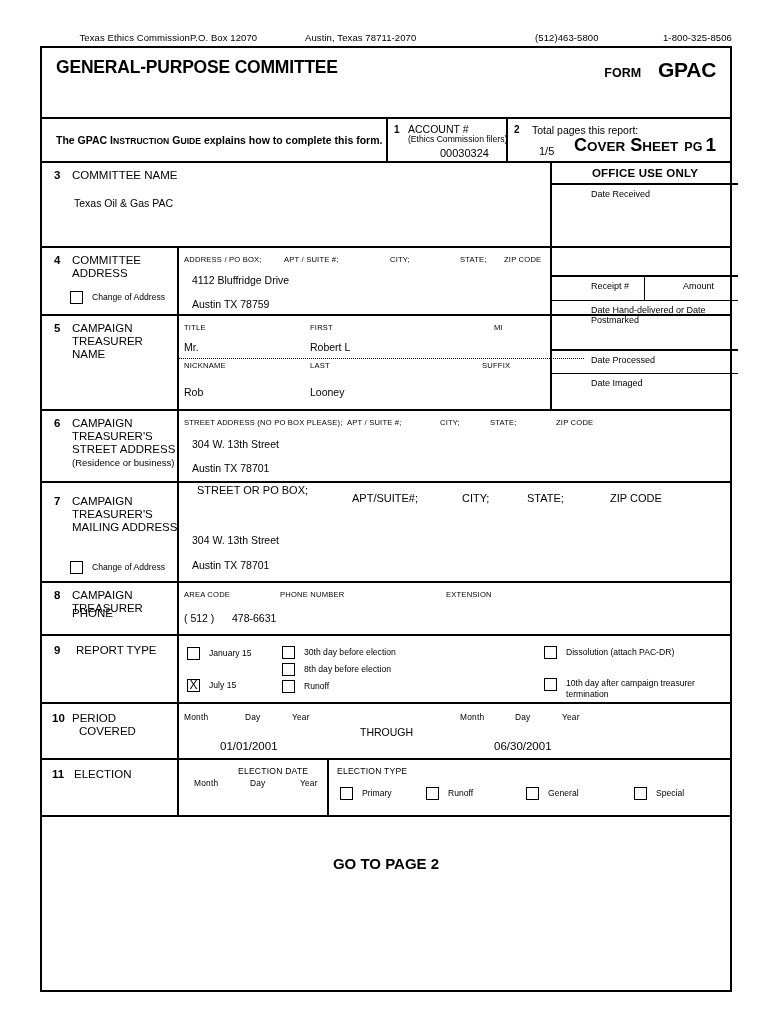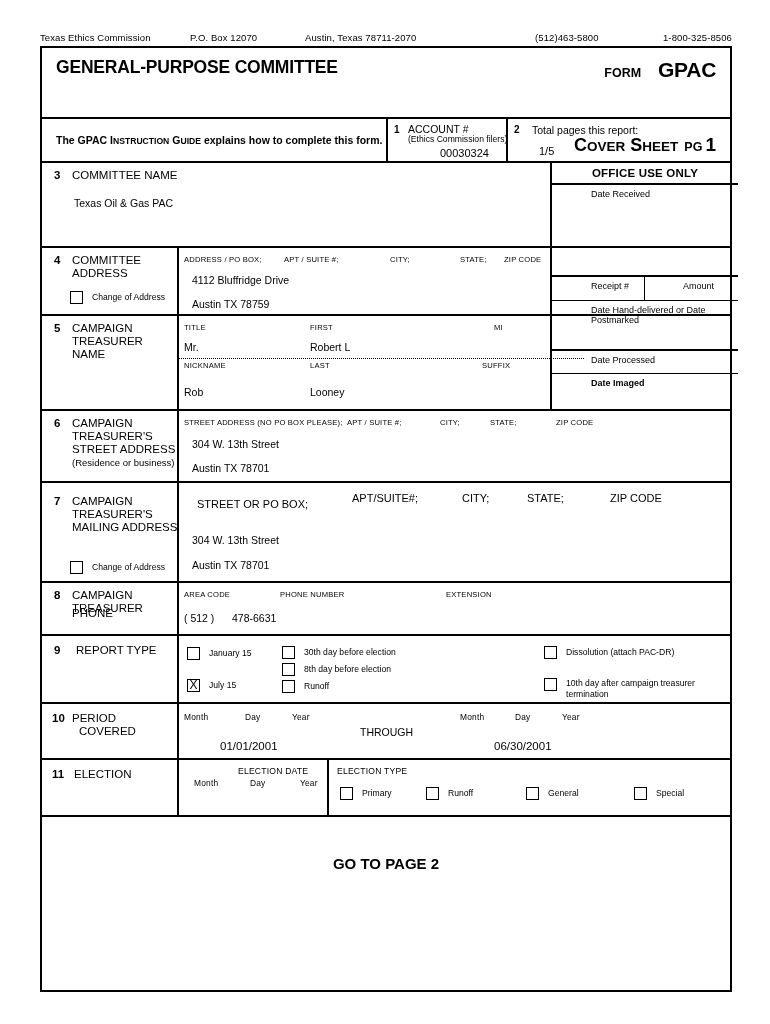--- a/index.html
+++ b/index.html
@@ -14,21 +14,21 @@
     position: relative;
   }
   .page { position: relative; width: 770px; height: 1024px; }
 
   
   .agency-line {
     position: absolute; left: 40px; top: 32px; width: 692px;
     font-size: 9.5px; letter-spacing: .1px;
     display: flex;
   }
-  .agency-line .a1 { width: 150px; }
+  .agency-line .a1 { width: 150px; text-align: right; }
   .agency-line .a2 { width: 115px; }
   .agency-line .a3 { width: 230px; }
   .agency-line .a4 { width: 110px; text-align: left; }
   .agency-line .a5 { flex: 1; text-align: right; }
 
   
   .form {
     position: absolute; left: 40px; top: 46px;
     width: 692px; height: 946px;
     border: 2px solid #000;
@@ -94,21 +94,21 @@
     height: 22px; border-bottom: 2px solid #000;
     display: flex; align-items: center; justify-content: center;
     font-size: 11.5px; font-weight: bold; letter-spacing: .2px;
   }
   .office-box { position: relative; border-bottom: 2px solid #000; }
   .office-box span { position: absolute; left: 6px; top: 4px; font-size: 9px; padding-left: 33px; }
   .ob1 { height: 92px; }
   .ob2 { height: 50px; }
   .ob3 { height: 24px; border-bottom: 1.5px solid #000; }
   .ob4 { height: 23px; border-bottom: 1.5px solid #000; }
-  .ob5 { height: 23px; border-bottom: none; font-weight: bold; }
+  .ob5 { height: 23px; border-bottom: none; }
   .ob3-split { position: absolute; left: 92px; top: 0; bottom: 0; border-left: 1.5px solid #000; }
   .ob3 .amt { left: 98px; }
 
   
   .cbx {
     display: inline-block; width: 13px; height: 13px;
     border: 1.6px solid #000; background: #fff;
     vertical-align: middle; position: relative;
   }
   .cbx.checked::after {
@@ -236,21 +236,21 @@
     <div class="row" style="height:100px">
       <span class="num" style="position:absolute;left:12px;top:12px">7</span>
       <span class="lbl" style="position:absolute;left:30px;top:12px">CAMPAIGN</span>
       <span class="lbl" style="position:absolute;left:30px;top:25px">TREASURER'S</span>
       <span class="lbl" style="position:absolute;left:30px;top:38px">MAILING ADDRESS</span>
       <div class="cbx-row" style="position:absolute;left:28px;top:78px">
         <span class="cbx"></span>
         <span class="cbx-label">Change of Address</span>
       </div>
       <div class="vline" style="left:135px"></div>
-      <span class="val" style="position:absolute;left:155px;top:15px;font-size:11px">STREET OR PO BOX;</span>
+      <span class="val" style="position:absolute;left:155px;top:1px;font-size:11px">STREET OR PO BOX;</span>
       <span class="val" style="position:absolute;left:310px;top:9px;font-size:11px">APT/SUITE#;</span>
       <span class="val" style="position:absolute;left:420px;top:9px;font-size:11px">CITY;</span>
       <span class="val" style="position:absolute;left:485px;top:9px;font-size:11px">STATE;</span>
       <span class="val" style="position:absolute;left:568px;top:9px;font-size:11px">ZIP CODE</span>
       <span class="val" style="position:absolute;left:150px;top:51px">304 W. 13th Street</span>
       <span class="val" style="position:absolute;left:150px;top:76px">Austin   TX   78701</span>
     </div>
 
     <div class="row" style="height:53px">
       <span class="num" style="position:absolute;left:12px;top:6px">8</span>

